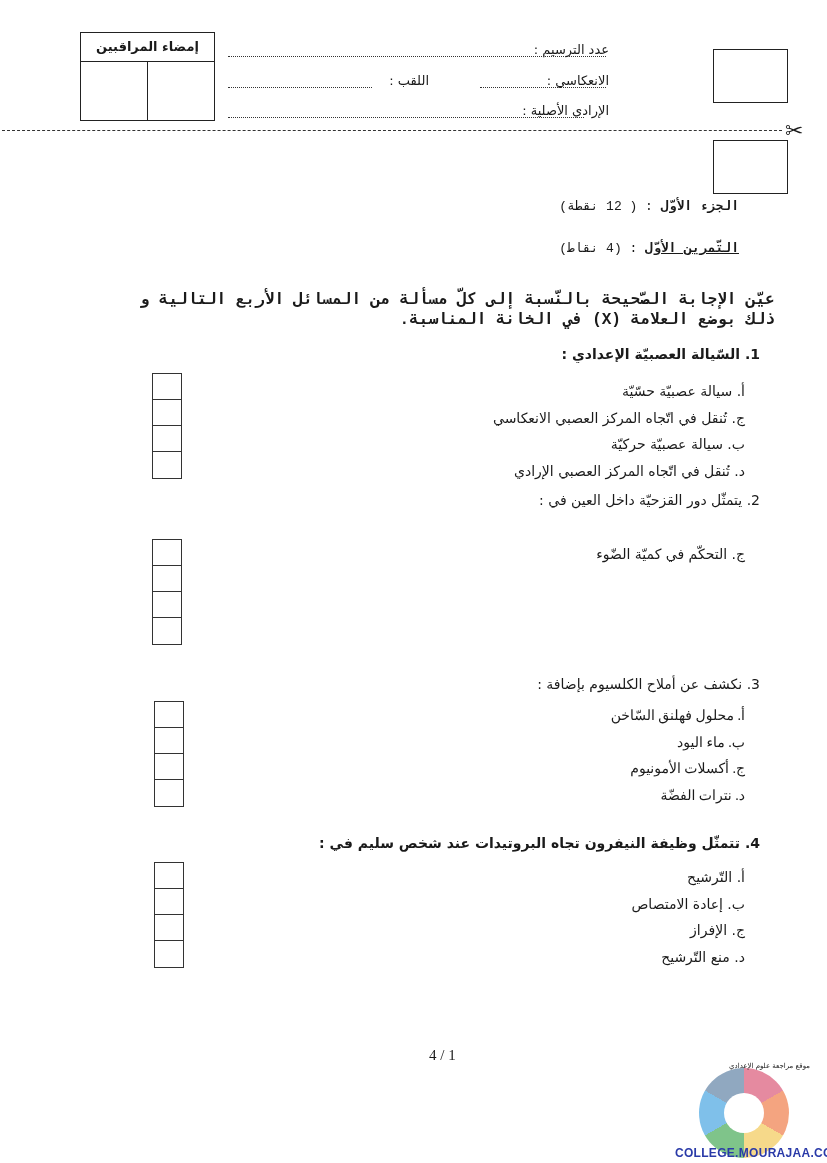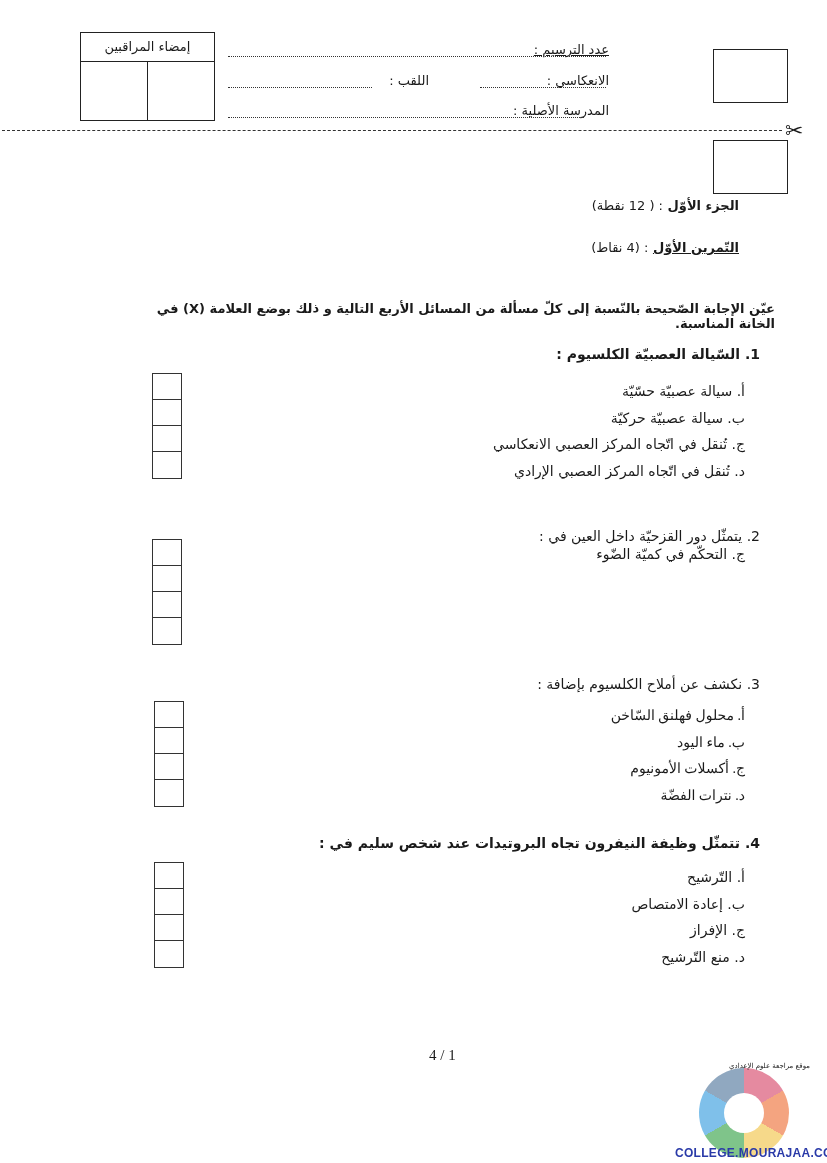--- a/index.html
+++ b/index.html
@@ -2,30 +2,30 @@
 <html><head>
 <meta charset="utf-8">
 <style>
   html, body { margin:0; padding:0; }
   body { width:827px; height:1163px; background:#fff; position:relative; overflow:hidden;
          font-family:"DejaVu Sans", sans-serif; color:#1a1a1a; }
   .abs { position:absolute; }
   .rtl { direction:rtl; text-align:right; }
   
   .sig-box { left:80px; top:32px; width:135px; height:89px; border:1.5px solid #222; box-sizing:border-box; }
-  .sig-head { height:28px; border-bottom:1.5px solid #222; font-size:13px; font-weight:normal; text-align:center; line-height:27px; }
+  .sig-head { height:28px; border-bottom:1.5px solid #222; font-size:13px; font-weight:bold; text-align:center; line-height:27px; }
   .sig-cells { display:flex; height:59px; }
   .sig-cells div { flex:1; }
   .sig-cells div:first-child { border-right:1.5px solid #222; }
   .id-box { width:75px; height:54px; border:1.5px solid #222; box-sizing:border-box; }
   .field { font-size:13px; }
   .dots { border-bottom:1.5px dotted #333; display:inline-block; height:12px; }
   .cutline { left:2px; top:130px; width:780px; border-top:1.5px dashed #333; }
   .scissors { left:785px; top:118px; font-size:22px; }
-  .title-bold { font-weight:bold; font-size:13px; }
+  .title-bold { font-weight:bold; font-size:13px;font-family:Liberation Mono, monospace; }
   .q-title { font-size:14px; font-weight:bold; }
   .opt { font-size:14px; }
   .boxcol { width:30px; border:1.5px solid #333; box-sizing:border-box; }
   .boxcol div { height:26px; border-bottom:1.5px solid #333; box-sizing:border-box; }
   .boxcol div:last-child { border-bottom:none; }
   .pageno { font-family:"Liberation Serif", serif; font-size:15px; }
   .logo-ring { width:90px; height:90px; border-radius:50%;
     background:conic-gradient(#e58aa0 0 60deg,#f4a480 60deg 120deg,#f6d98a 120deg 180deg,#7fc48a 180deg 240deg,#7fc0ea 240deg 300deg,#90a8c0 300deg 360deg); }
   .logo-hole { width:40px; height:40px; background:#fff; border-radius:50%; position:absolute; left:25px; top:25px; }
   .logo-text { font-family:"Liberation Sans", sans-serif; font-weight:bold; color:#2a3aa8; font-size:12px; letter-spacing:0.3px; }
@@ -34,68 +34,68 @@
 <body>
 
 <div class="abs sig-box">
   <div class="sig-head rtl" style="text-align:center">إمضاء المراقبين</div>
   <div class="sig-cells">
     <div></div>
     <div></div>
   </div>
 </div>
 
-<div class="abs field rtl" style="right:218px; top:42px;text-decoration:underline;">عدد الترسيم :</div>
+<div class="abs field rtl" style="right:218px; top:42px;">عدد الترسيم :</div>
 <div class="abs dots" style="left:228px; top:44px; width:378px;"></div>
 
 <div class="abs field rtl" style="right:218px; top:73px;">الانعكاسي :</div>
 <div class="abs dots" style="left:480px; top:75px; width:126px;"></div>
 <div class="abs field rtl" style="right:398px; top:73px;">اللقب :</div>
 <div class="abs dots" style="left:228px; top:75px; width:144px;"></div>
 
-<div class="abs field rtl" style="right:218px; top:103px;">المدرسة الأصلية :</div>
+<div class="abs field rtl" style="right:218px; top:103px;">الإرادي الأصلية :</div>
 <div class="abs dots" style="left:228px; top:105px; width:356px;"></div>
 
 <div class="abs id-box" style="left:713px; top:49px;"></div>
 
 <div class="abs cutline"></div>
 <div class="abs scissors">✂</div>
 
 <div class="abs id-box" style="left:713px; top:140px;"></div>
 
 <div class="abs rtl title-bold" style="right:88px; top:198px;">
   <span>الجزء الأوّل</span>
   <span style="font-weight:normal">: ( 12 نقطة)</span>
 </div>
 
 <div class="abs rtl title-bold" style="right:88px; top:240px;">
   <span style="text-decoration:underline">التّمرين الأوّل</span>
   <span style="font-weight:normal">: (4 نقاط)</span>
 </div>
 
-<div class="abs rtl title-bold" style="right:52px; top:289px; width:640px; font-size:13px;margin-top:12px;">عيّن الإجابة الصّحيحة بالنّسبة إلى كلّ مسألة من المسائل الأربع التالية و ذلك بوضع العلامة (X) في الخانة المناسبة.</div>
+<div class="abs rtl title-bold" style="right:52px; top:289px; width:640px; font-size:16px;">عيّن الإجابة الصّحيحة بالنّسبة إلى كلّ مسألة من المسائل الأربع التالية و ذلك بوضع العلامة (X) في الخانة المناسبة.</div>
 
 <div class="abs rtl q-title" style="right:67px; top:346px;">
   <span>1.</span>
-  <span>السّيالة العصبيّة الكلسيوم :</span>
+  <span>السّيالة العصبيّة الإعدادي :</span>
 </div>
 <div class="abs rtl opt" style="right:82px; top:378px; line-height:26.5px;">
   <div><span>أ.</span> <span>سيالة عصبيّة حسّيّة</span></div>
+  <div><span>ج.</span> <span>تُنقل في اتّجاه المركز العصبي الانعكاسي</span></div>
   <div><span>ب.</span> <span>سيالة عصبيّة حركيّة</span></div>
-  <div><span>ج.</span> <span>تُنقل في اتّجاه المركز العصبي الانعكاسي</span></div>
   <div><span>د.</span> <span>تُنقل في اتّجاه المركز العصبي الإرادي</span></div>
 </div>
 <div class="abs boxcol" style="left:152px; top:373px;">
   <div></div>
   <div></div>
   <div></div>
   <div></div>
 </div>
 
-<div class="abs rtl q-title" style="right:67px; top:528px; font-weight:normal;">
+<div class="abs rtl q-title" style="right:67px; top:492px; font-weight:normal;">
   <span>2.</span>
   <span>يتمثّل دور القزحيّة داخل العين في :</span>
 </div>
 <div class="abs rtl opt" style="right:82px; top:541px; line-height:26.5px;">
   <div><span>ج.</span> <span>التحكّم في كميّة الضّوء</span></div>
 </div>
 <div class="abs boxcol" style="left:152px; top:539px;">
   <div></div>
   <div></div>
   <div></div>

